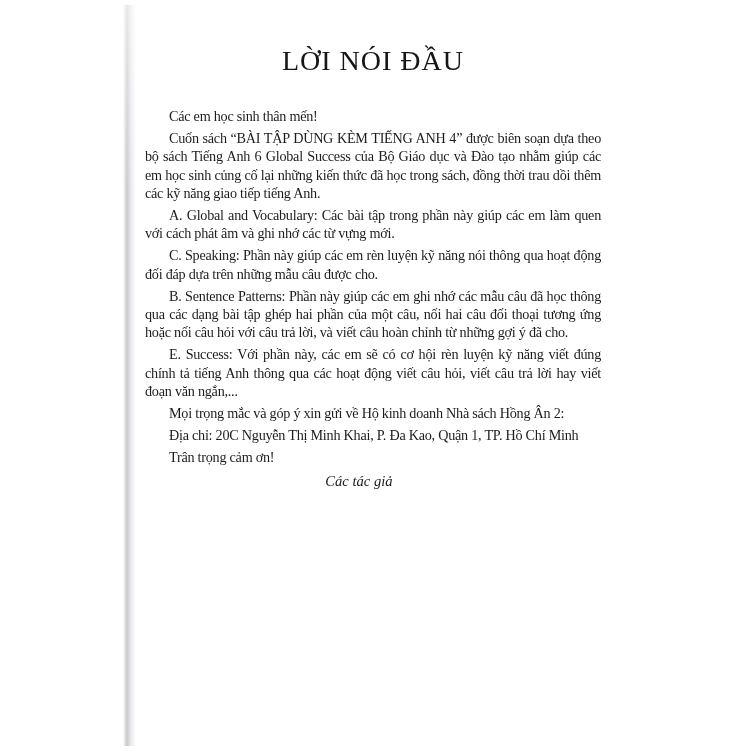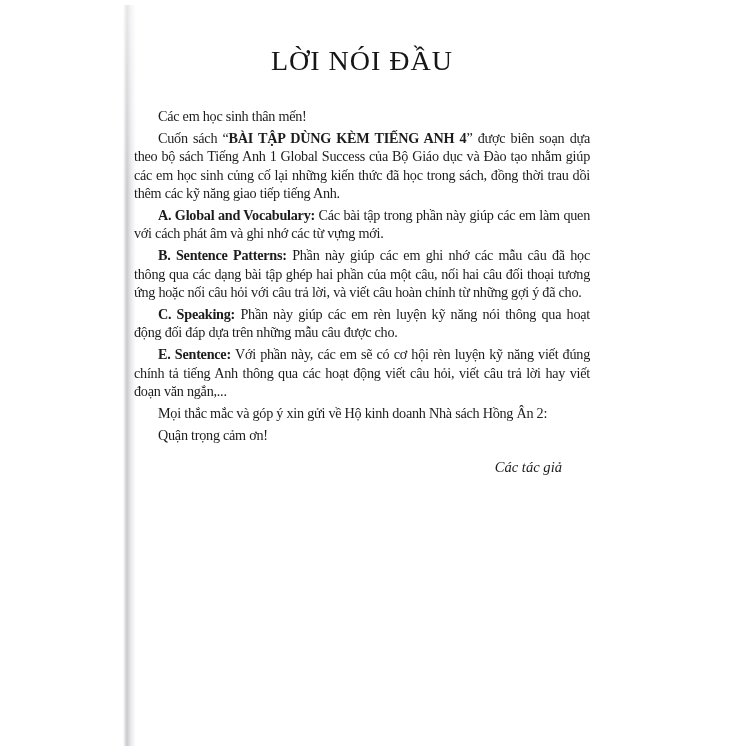--- a/index.html
+++ b/index.html
@@ -26,21 +26,21 @@
     left: 123px;
     top: 5px;
     width: 13px;
     height: 741px;
     background:
       linear-gradient(180deg, rgba(255,255,255,0.55) 0%, rgba(255,255,255,0) 25%),
       linear-gradient(90deg, rgba(255,255,255,0) 0%, rgba(125,125,140,0.42) 30%, rgba(160,160,175,0.22) 62%, rgba(255,255,255,0) 100%);
   }
   .content {
     position: absolute;
-    left: 134px;
+    left: 145px;
     top: 0;
     width: 456px;
     padding-top: 44px;
     box-sizing: content-box;
   }
   h1.title {
     margin: 0 0 29px 0;
     font-size: 28px;
     font-weight: 400;
     letter-spacing: 1px;
@@ -49,52 +49,53 @@
     color: #161616;
   }
   p.body-par {
     margin: 0 0 4px 0;
     font-size: 14.2px;
     letter-spacing: -0.25px;
     line-height: 18.2px;
     text-align: justify;
     text-indent: 24px;
   }
-  p.body-par b { font-weight: 700; }
+  p.body-par b { font-weight: 400; }
   p.signature {
-    margin: 14px 0 0 0;
+    margin: 5px 0 0 0;
     font-size: 14.6px;
     line-height: 18.2px;
-    text-align: right;
+    text-align: center;
     padding-right: 28px;
     font-style: italic;
   }
 </style>
 </head>
 <body>
 
 <div class="book-page">
   <div class="page-edge"></div>
 
   <div class="content">
     <h1 class="title">LỜI NÓI ĐẦU</h1>
 
     <p class="body-par">Các em học sinh thân mến!</p>
 
-    <p class="body-par"><span>Cuốn sách “</span><b>BÀI TẬP DÙNG KÈM TIẾNG ANH 4</b><span>” được biên soạn dựa theo bộ sách Tiếng Anh 1 Global Success của Bộ Giáo dục và Đào tạo nhằm giúp các em học sinh củng cố lại những kiến thức đã học trong sách, đồng thời trau dồi thêm các kỹ năng giao tiếp tiếng Anh.</span></p>
+    <p class="body-par"><span>Cuốn sách “</span><b>BÀI TẬP DÙNG KÈM TIẾNG ANH 4</b><span>” được biên soạn dựa theo bộ sách Tiếng Anh 6 Global Success của Bộ Giáo dục và Đào tạo nhằm giúp các em học sinh củng cố lại những kiến thức đã học trong sách, đồng thời trau dồi thêm các kỹ năng giao tiếp tiếng Anh.</span></p>
 
 
     <p class="body-par"><b>A. Global and Vocabulary:</b> <span>Các bài tập trong phần này giúp các em làm quen với cách phát âm và ghi nhớ các từ vựng mới.</span></p>
 
+    <p class="body-par"><b>C. Speaking:</b> <span>Phần này giúp các em rèn luyện kỹ năng nói thông qua hoạt động đối đáp dựa trên những mẫu câu được cho.</span></p>
+
     <p class="body-par"><b>B. Sentence Patterns:</b> <span>Phần này giúp các em ghi nhớ các mẫu câu đã học thông qua các dạng bài tập ghép hai phần của một câu, nối hai câu đối thoại tương ứng hoặc nối câu hỏi với câu trả lời, và viết câu hoàn chỉnh từ những gợi ý đã cho.</span></p>
 
-    <p class="body-par"><b>C. Speaking:</b> <span>Phần này giúp các em rèn luyện kỹ năng nói thông qua hoạt động đối đáp dựa trên những mẫu câu được cho.</span></p>
+
+    <p class="body-par"><b>E. Success:</b> <span>Với phần này, các em sẽ có cơ hội rèn luyện kỹ năng viết đúng chính tả tiếng Anh thông qua các hoạt động viết câu hỏi, viết câu trả lời hay viết đoạn văn ngắn,...</span></p>
 
 
-    <p class="body-par"><b>E. Sentence:</b> <span>Với phần này, các em sẽ có cơ hội rèn luyện kỹ năng viết đúng chính tả tiếng Anh thông qua các hoạt động viết câu hỏi, viết câu trả lời hay viết đoạn văn ngắn,...</span></p>
-
-
-    <p class="body-par">Mọi thắc mắc và góp ý xin gửi về Hộ kinh doanh Nhà sách Hồng Ân 2:</p>
-    <p class="body-par">Quận trọng cảm ơn!</p>
+    <p class="body-par">Mọi trọng mắc và góp ý xin gửi về Hộ kinh doanh Nhà sách Hồng Ân 2:</p>
+    <p class="body-par">Địa chỉ: 20C Nguyễn Thị Minh Khai, P. Đa Kao, Quận 1, TP. Hồ Chí Minh</p>
+    <p class="body-par">Trân trọng cảm ơn!</p>
 
     <p class="signature">Các tác giả</p>
   </div>
 </div>
 
 </body></html>

